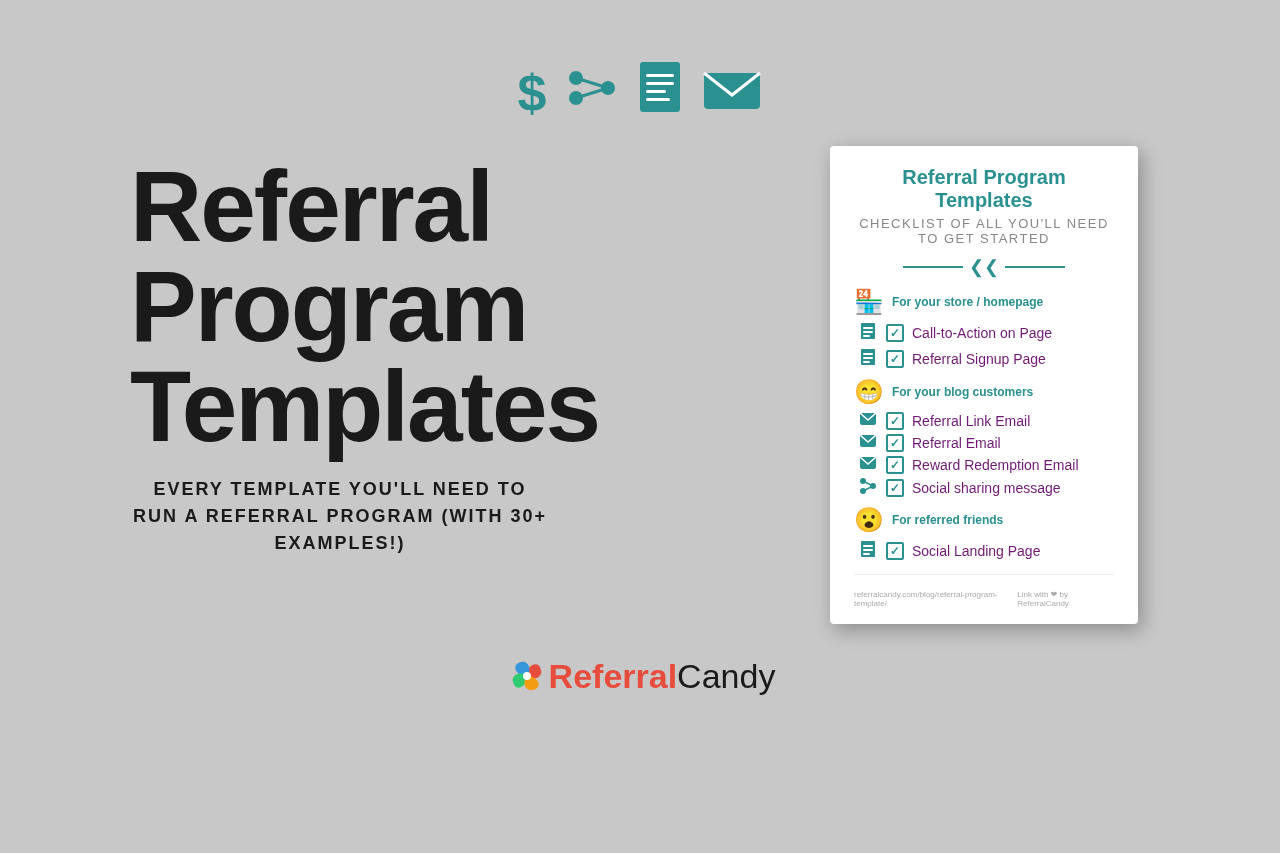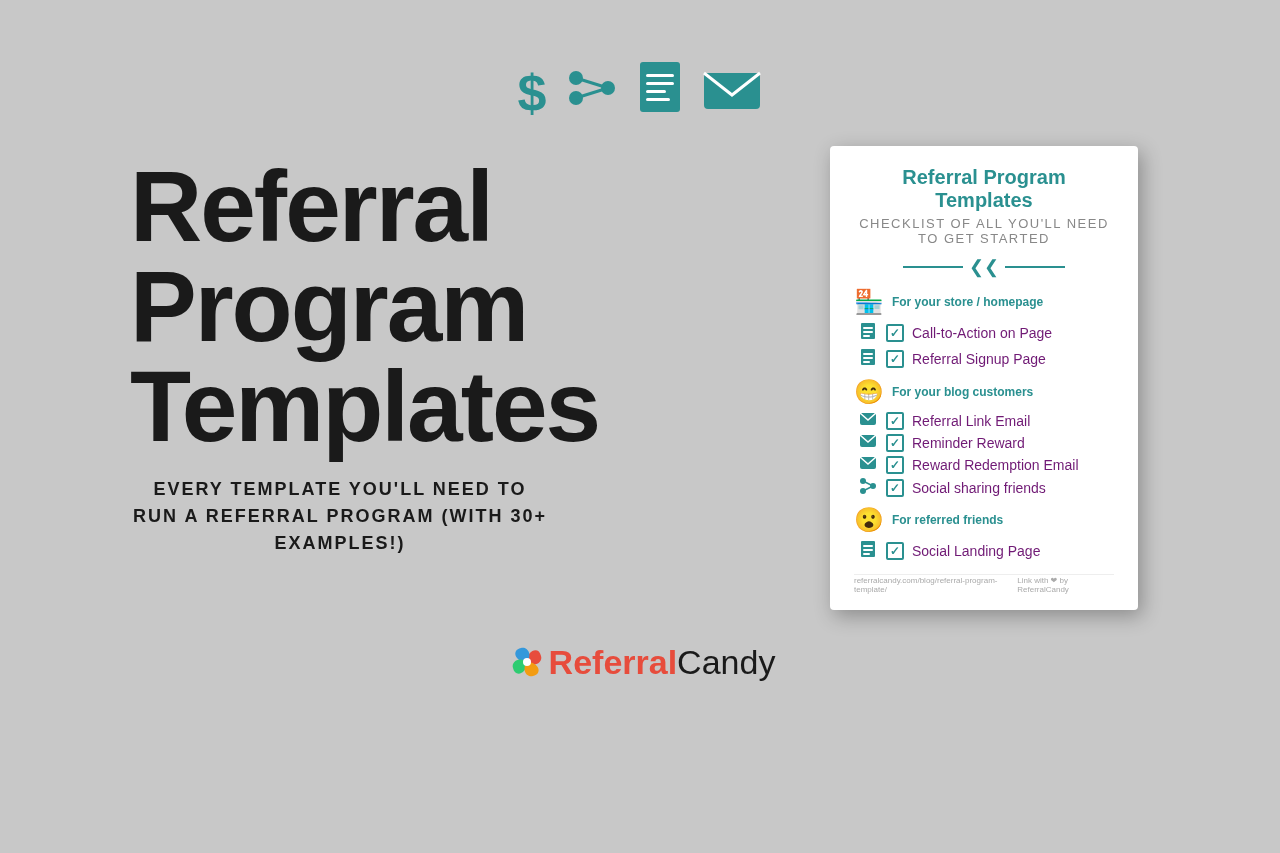--- a/index.html
+++ b/index.html
@@ -175,21 +175,21 @@
     .item-text {
       font-size: 14px;
       color: #701a75;
     }
 
     
     .card-footer {
       display: flex;
       align-items: center;
       margin-top: 12px;
-      padding-top: 1px;
+      padding-top: 15px;
       border-top: 1px solid #eee;
     }
 
     .footer-url {
       font-size: 8px;
       color: #aaa;
     }
 
     .footer-made-with {
       font-size: 8px;
@@ -322,21 +322,21 @@
         <div class="checklist-item">
           <span class="item-icon">
             <svg width="18" height="14" viewBox="0 0 18 14" fill="none">
               <rect x="1" y="1" width="16" height="12" rx="2" fill="#2a9090"></rect>
               <polyline points="1,1 9,8 17,1" stroke="white" stroke-width="1.5" fill="none"></polyline>
             </svg>
           </span>
           <div class="checkbox">
             <span class="checkbox-check">✓</span>
           </div>
-          <span class="item-text">Reminder Reward</span>
+          <span class="item-text">Referral Email</span>
         </div>
 
         <div class="checklist-item">
           <span class="item-icon">
             <svg width="18" height="14" viewBox="0 0 18 14" fill="none">
               <rect x="1" y="1" width="16" height="12" rx="2" fill="#2a9090"></rect>
               <polyline points="1,1 9,8 17,1" stroke="white" stroke-width="1.5" fill="none"></polyline>
             </svg>
           </span>
           <div class="checkbox">
@@ -351,21 +351,21 @@
               <circle cx="14" cy="8" r="3" fill="#2a9090"></circle>
               <circle cx="4" cy="3" r="3" fill="#2a9090"></circle>
               <circle cx="4" cy="13" r="3" fill="#2a9090"></circle>
               <line x1="14" y1="8" x2="4" y2="3" stroke="#2a9090" stroke-width="1.5"></line>
               <line x1="14" y1="8" x2="4" y2="13" stroke="#2a9090" stroke-width="1.5"></line>
             </svg>
           </span>
           <div class="checkbox">
             <span class="checkbox-check">✓</span>
           </div>
-          <span class="item-text">Social sharing friends</span>
+          <span class="item-text">Social sharing message</span>
         </div>
 
         <div class="section-header">
           <span class="section-emoji">😮</span>
           <span class="section-title">For referred friends</span>
         </div>
 
         <div class="checklist-item">
           <span class="item-icon">
             <svg width="16" height="18" viewBox="0 0 16 18" fill="none">

